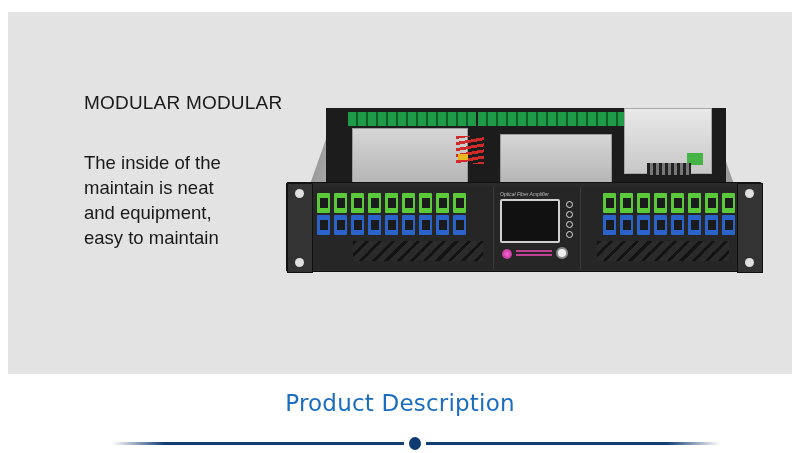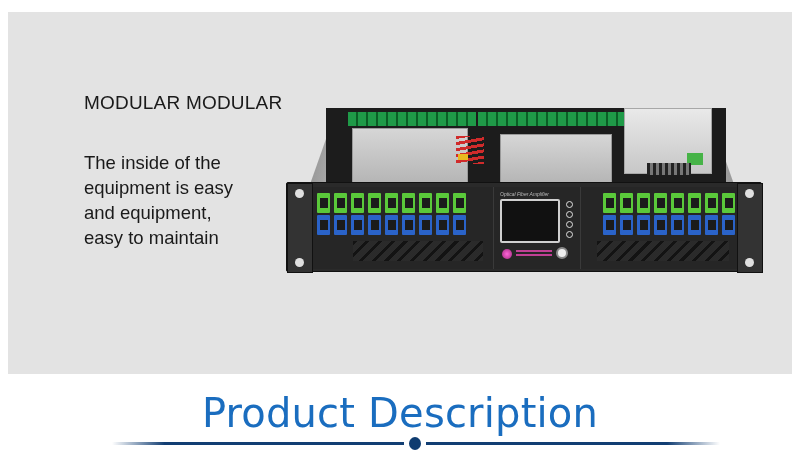--- a/index.html
+++ b/index.html
@@ -72,36 +72,36 @@
   .screen { position: absolute; left: 6px; top: 12px; width: 60px; height: 44px; background: #111; border: 2px solid #d0d0d0; border-radius: 2px; }
   .btns { position: absolute; left: 72px; top: 14px; }
   .btn-c { width: 7px; height: 7px; border-radius: 50%; border: 1.5px solid #ddd; margin-bottom: 3px; }
   .logo-dot { position: absolute; left: 8px; top: 62px; width: 10px; height: 10px; border-radius: 50%; background: radial-gradient(#ff66d9,#a0287d); }
   .logo-text { position: absolute; left: 22px; top: 63px; width: 36px; height: 2px; background: #c04094; box-shadow: 0 4px 0 #c04094; }
   .key { position: absolute; left: 62px; top: 60px; width: 12px; height: 12px; border-radius: 50%; background: #eee; border: 2px solid #888; }
 
   
   .section-heading {
     position: absolute; left: 0; top: 390px; width: 800px; text-align: center;
-    font-family: "DejaVu Sans", sans-serif; font-size: 40px; color: #1a6dbf; letter-spacing: 0.2px;
+    font-family: "DejaVu Sans", sans-serif; font-size: 23px; color: #1a6dbf; letter-spacing: 0.2px;
   }
   .divider-l, .divider-r { position: absolute; top: 442px; height: 3px; }
   .divider-l { left: 112px; width: 292px; background: linear-gradient(90deg, rgba(17,61,110,0), #123e73 18%, #123e73); }
   .divider-r { left: 426px; width: 294px; background: linear-gradient(90deg, #123e73, #123e73 82%, rgba(17,61,110,0)); }
   .divider-dot { position: absolute; left: 409px; top: 437px; width: 12px; height: 13px; border-radius: 50%; background: #0f3c70; }
 </style>
 </head>
 <body>
 
 <div class="panel"></div>
 
 <div class="feature-title">MODULAR MODULAR</div>
 <div class="feature-desc">
   <span>The inside of the</span>
-  <span>equipment is easy</span>
+  <span>maintain is neat</span>
   <span>and equipment,</span>
   <span>easy to maintain</span>
 </div>
 
 <div class="device">
   <div class="chassis-side-l"></div>
   <div class="chassis-side-r"></div>
   <div class="chassis-top"></div>
   <div class="pcb pcb-dots" style="left:62px;width:128px;"></div>
   <div class="pcb pcb-dots" style="left:192px;width:148px;"></div>

